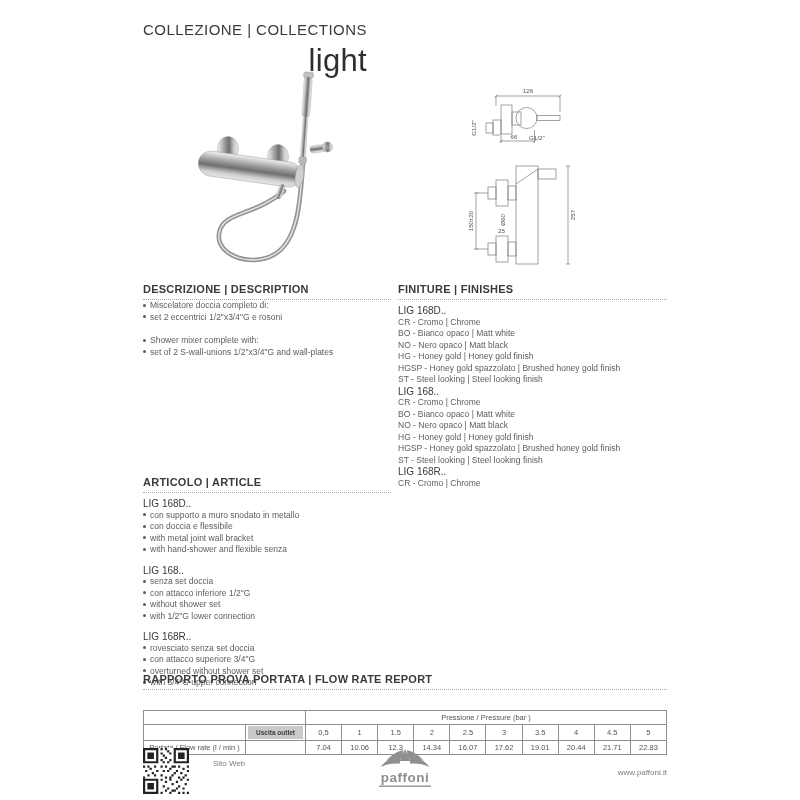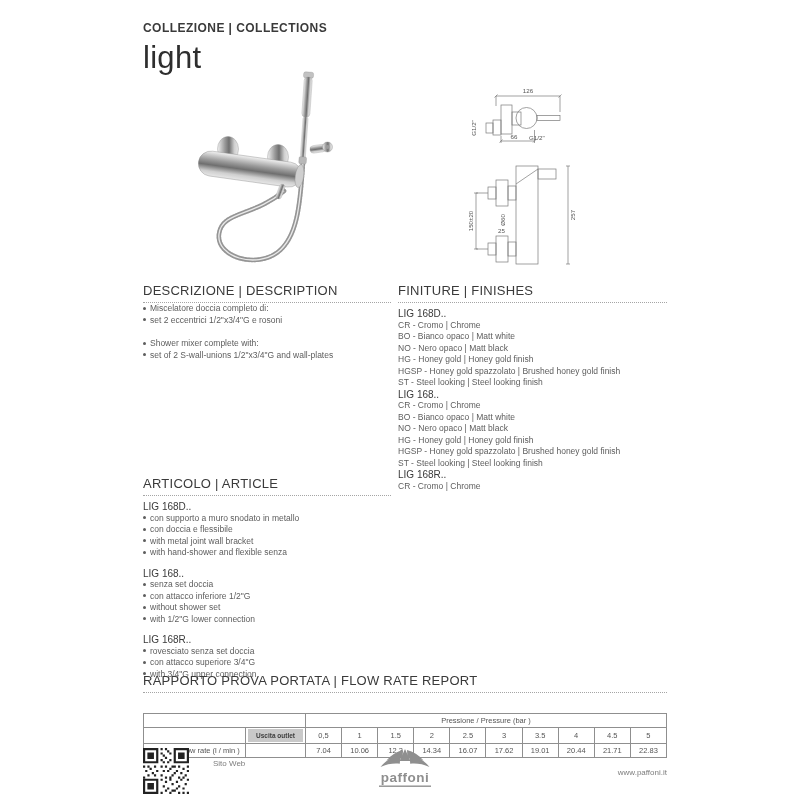--- a/index.html
+++ b/index.html
@@ -1,30 +1,30 @@
 <!DOCTYPE html>
 <html><head>
 <meta charset="utf-8">
 <style>
   * { box-sizing: border-box; }
   html,body { margin:0; padding:0; background:#fff; }
   body { width:800px; height:800px; font-family:"Liberation Sans", sans-serif; }
   .page { position:relative; width:800px; height:800px; background:#fff; overflow:hidden; }
 
   header { position:absolute; left:143px; top:21px; }
-  .eyebrow { font-size:12px; font-weight:bold; color:#3a3a3a; letter-spacing:.45px; }
-  .title { font-size:31px; font-weight:normal; color:#2e2e2e; margin:7px 0 0; line-height:1; letter-spacing:.3px; }
+  .eyebrow { font-size:15px; font-weight:normal; color:#3a3a3a; letter-spacing:.45px; }
+  .title { font-size:31px; font-weight:normal; color:#2e2e2e; margin:7px 0 0; line-height:1; letter-spacing:.3px;text-align:right; }
 
   .photo { position:absolute; left:198px; top:58px; width:195px; height:222px; }
   .drawing-front { position:absolute; left:468px; top:84px; width:110px; height:65px; }
   .drawing-side  { position:absolute; left:468px; top:158px; width:110px; height:114px; }
   .dim-text { font-size:6.2px; fill:#555; font-family:"Liberation Sans",sans-serif; }
 
   .sec { position:absolute; }
-  .sec h2 { font-size:13px; font-weight:normal; color:#3a3a3a; margin:0; padding-bottom:4px;
+  .sec h2 { font-size:11px; font-weight:bold; color:#3a3a3a; margin:0; padding-bottom:4px;
             border-bottom:1px dotted #a5a5a5; letter-spacing:.25px; }
   .sec-desc { left:143px; top:283px; width:248px; }
   .sec-fin  { left:398px; top:283px; width:269px; }
   .sec-art  { left:143px; top:476px; width:248px; }
   .sec-flow { left:143px; top:673px; width:524px; }
 
   .line, .bullet-line { font-size:8.5px; color:#5d5d5d; line-height:11.5px; }
   .code { font-size:10px; font-weight:normal; color:#3a3a3a; line-height:11.5px; }
   .bullets { }
   .bullets.gap { margin-top:12px; }
@@ -258,20 +258,21 @@
         </div>
 
         <div class="group">
           <div class="code">LIG 168R..</div>
           <div>
 
               <div class="bullet-line"><span class="dot"></span><span>rovesciato senza set doccia</span></div>
 
               <div class="bullet-line"><span class="dot"></span><span>con attacco superiore 3/4"G</span></div>
 
+              <div class="bullet-line"><span class="dot"></span><span>overturned without shower set</span></div>
 
               <div class="bullet-line"><span class="dot"></span><span>with 3/4"G upper connection</span></div>
             </div>
         </div>
       </div>
   </section>
 
   <section class="sec sec-flow">
     <h2>RAPPORTO PROVA PORTATA | FLOW RATE REPORT</h2>
     <table class="flow">

